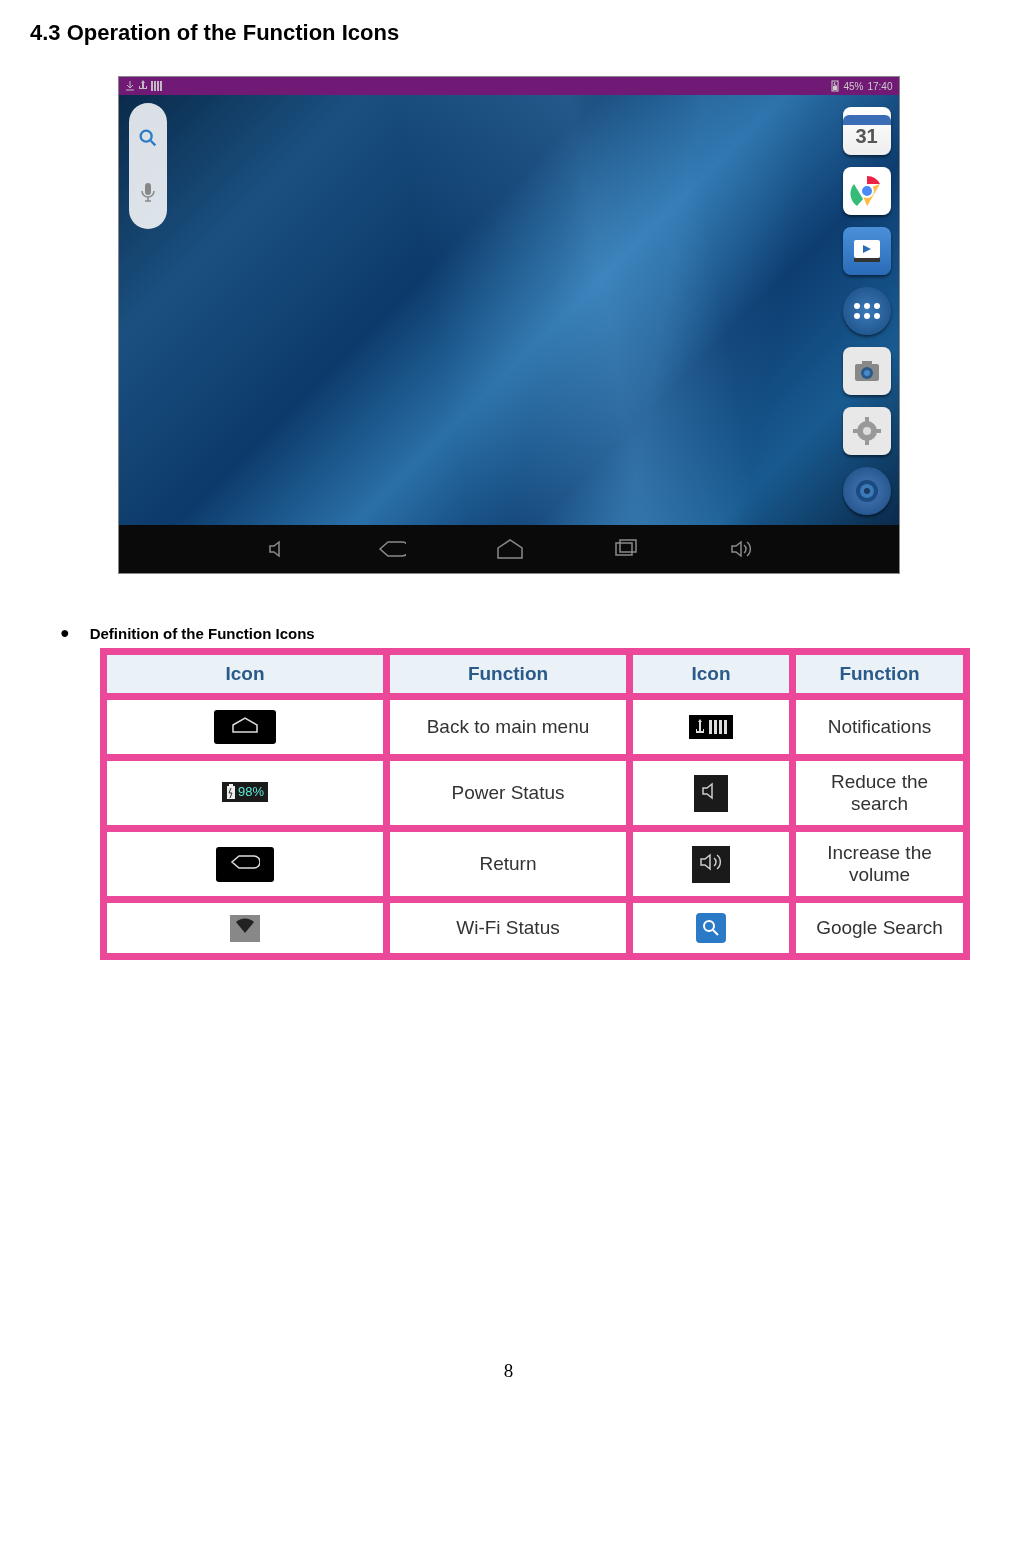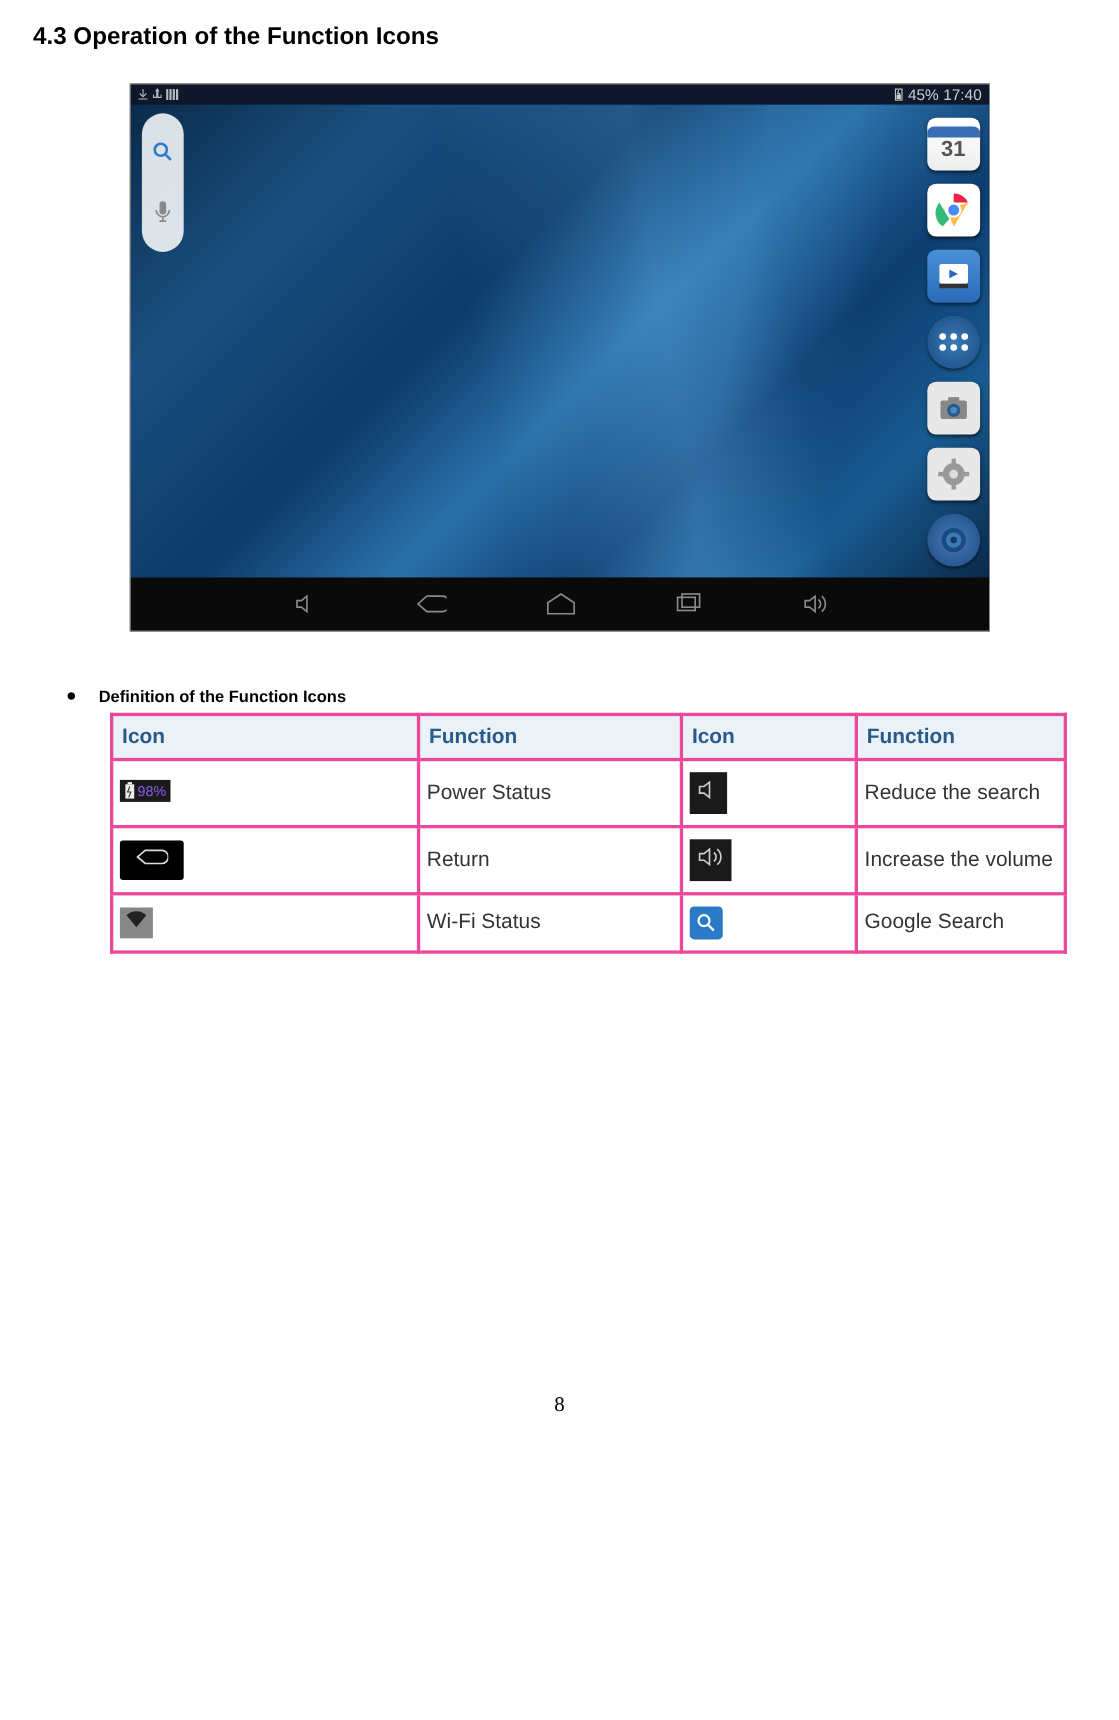--- a/index.html
+++ b/index.html
@@ -21,27 +21,27 @@
     margin-bottom: 50px;
   }
   .screenshot {
     width: 780px;
     border: 1px solid #888;
     background: #000;
     position: relative;
   }
   .status-bar {
     height: 18px;
-    background: #0f172a;
+    background: #701a75;
     display: flex;
     justify-content: space-between;
     align-items: center;
     padding: 0 6px;
     color: #ccc;
-    font-size: 14px;
+    font-size: 10px;
   }
   .status-left { display: flex; gap: 4px; align-items: center;}
   .status-left svg { opacity: 0.9; }
   .wallpaper-area {
     height: 430px;
     background: linear-gradient(135deg, #0a2a4a 0%, #1a5080 20%, #0c3a6a 40%, #2a70a8 55%, #0d3d70 70%, #185a90 85%, #0a2a4a 100%);
     position: relative;
     overflow: hidden;
   }
   .wallpaper-area::before, .wallpaper-area::after {
@@ -115,37 +115,37 @@
     content: "●";
     margin-right: 20px;
     font-size: 16px;
   }
   table.def {
     border-collapse: collapse;
     margin-left: 70px;
     width: 870px;
   }
   table.def th, table.def td {
-    border: 3px solid #ec4899;
-    text-align: left;
+    border: 7px solid #ec4899;
+    text-align: center;
     padding: 10px 6px;
     vertical-align: middle;
   }
   table.def th {
     background: #eaf2f8;
     color: #2a5a8a;
     font-weight: bold;
     padding: 8px;
   }
   table.def td.func {
     color: #333;
   }
   .icon-cell-back { display:inline-block; background:#000; padding:6px 18px; border-radius:3px;}
   .icon-cell-notif { display:inline-flex; background:#000; padding:4px 6px; gap:4px; align-items:center;}
-  .icon-cell-battery { display:inline-flex; background:#1a1a1a; padding:2px 4px; align-items:center; gap:2px; color:#8b5cf6; font-size:13px;}
+  .icon-cell-battery { display:inline-flex; background:#1a1a1a; padding:2px 4px; align-items:center; gap:2px; color:#5eead4; font-size:13px;}
   .icon-cell-vol { display:inline-block; background:#1a1a1a; padding:6px;}
   .icon-cell-return { display:inline-block; background:#000; padding:6px 14px; border-radius:3px;}
   .icon-cell-recent { display:inline-block; background:#000; padding:8px 14px; border-radius:3px;}
   .icon-cell-apps { display:inline-flex; width:50px;height:50px;background:#1a5aa8;border:3px solid #fff;border-radius:10px;align-items:center;justify-content:center;}
   .dots-grid{display:grid;grid-template-columns:repeat(3,6px);gap:4px;}
   .dots-grid span{width:6px;height:6px;background:#fff;border-radius:50%;}
   .icon-cell-wifi{display:inline-block;background:#888;padding:2px 4px;}
   .icon-cell-gsearch{display:inline-flex;width:30px;height:30px;background:#2a7ac8;border-radius:4px;align-items:center;justify-content:center;}
   .icon-cell-mic{display:inline-block;}
   .page-num { text-align:center; margin-top:400px; font-family:'Times New Roman',serif; font-size:19px;}
@@ -281,20 +281,38 @@
 
 <table class="def">
   <tbody>
       <tr>
     <th style="width:260px">Icon</th>
     <th style="width:220px">Function</th>
     <th style="width:140px">Icon</th>
     <th>Function</th>
   </tr>
 
+  <tr>
+    <td><span class="icon-cell-back"><svg width="26" height="16" viewBox="0 0 26 16">
+              <path d="M1 8L13 1l12 7v7H1z" fill="none" stroke="#ddd" stroke-width="1.5"></path>
+            </svg></span></td>
+    <td class="func">Back to main menu</td>
+    <td><span class="icon-cell-notif">
+      <svg width="10" height="16" viewBox="0 0 10 16">
+              <path d="M5 0l2 3h-1v9h2v-2h1v4H1v-4h1v2h2V3H3z" fill="#ddd"></path>
+            </svg>
+      <svg width="18" height="14">
+              <rect x="0" width="3" height="14" fill="#ddd"></rect>
+              <rect x="5" width="3" height="14" fill="#ddd"></rect>
+              <rect x="10" width="3" height="14" fill="#ddd"></rect>
+              <rect x="15" width="3" height="14" fill="#ddd"></rect>
+            </svg>
+    </span></td>
+    <td class="func">Notifications</td>
+  </tr>
 
   <tr>
     <td><span class="icon-cell-battery">
       <svg width="10" height="16" viewBox="0 0 10 16">
               <rect x="1" y="2" width="8" height="13" fill="#eee"></rect>
               <rect x="3" y="0" width="4" height="2" fill="#eee"></rect>
               <path d="M5 4l-2 5h3l-2 5" stroke="#333" fill="none"></path>
             </svg>
       <span>98%</span>
     </span></td>

